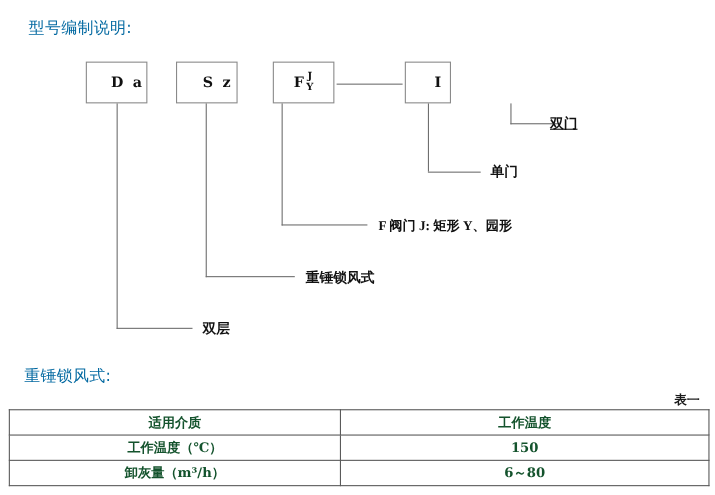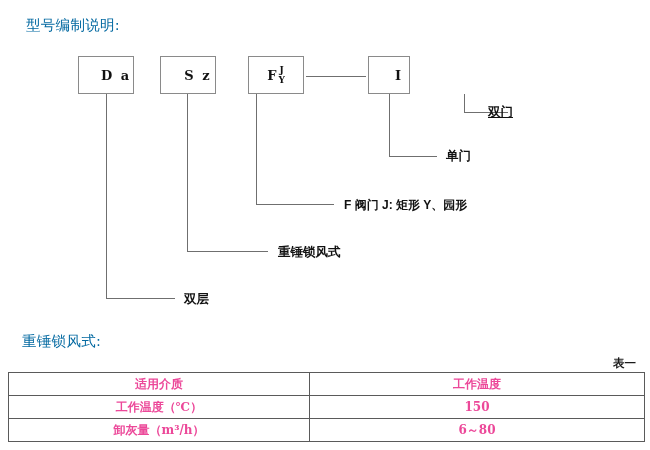--- a/index.html
+++ b/index.html
@@ -91,21 +91,21 @@
 
   .leader-label {
     position: absolute;
     font-size: 12.5px;
     font-weight: bold;
     white-space: nowrap;
     font-family: "DejaVu Sans", "Liberation Sans", sans-serif;
     color: #111111;
   }
   .leader-label.serif-mix {
-    font-family: Liberation Sans, sans-serif;
+    font-family: Liberation Serif, serif;
     font-size: 12px;
   }
 
   
   #table-caption {
     position: absolute;
     right: 14px;
     top: 356px;
     font-size: 11.5px;
     font-weight: bold;
@@ -119,21 +119,21 @@
     border-collapse: collapse;
     table-layout: fixed;
   }
   #perf-table td {
     border: 1px solid #5a5a5a;
     text-align: center;
     height: 22px;
     font-size: 12px;
     font-weight: bold;
     font-family: "DejaVu Serif", "Liberation Serif", serif;
-    color: #ec4899;
+    color: #14532d;
     padding: 0;
   }
   #perf-table td.col-a { width: 300px; }
   #perf-table td.col-b { width: 334px; }
 </style>
 </head>
 <body>
 
 <div class="section-title" id="title-model">型号编制说明:</div>
 
@@ -159,21 +159,21 @@
 
   <div class="code-box" id="box-i" style="left:368px; top:56px; width:42px; height:38px;">
     <span class="boxtext">I</span>
   </div>
 
 
   <div class="seg-h" style="left:306px; top:76px; width:60px;"></div>
 
   <div class="seg-v" style="left:464px; top:94px; height:19px;"></div>
   <div class="seg-h" style="left:464px; top:112px; width:44px;"></div>
-  <div class="leader-label" style="left:488px; top:104px;text-decoration:underline;">双门</div>
+  <div class="leader-label" style="left:500px; top:104px;text-decoration:underline;">双门</div>
 
   <div class="seg-v" style="left:389px; top:94px; height:62px;"></div>
   <div class="seg-h" style="left:389px; top:156px; width:48px;"></div>
   <div class="leader-label" style="left:446px; top:148px;">单门</div>
 
   <div class="seg-v" style="left:256px; top:94px; height:111px;"></div>
   <div class="seg-h" style="left:256px; top:204px; width:78px;"></div>
   <div class="leader-label serif-mix" style="left:344px; top:197px;">F 阀门 J: 矩形  Y、园形</div>
 
   <div class="seg-v" style="left:187px; top:94px; height:158px;"></div>

